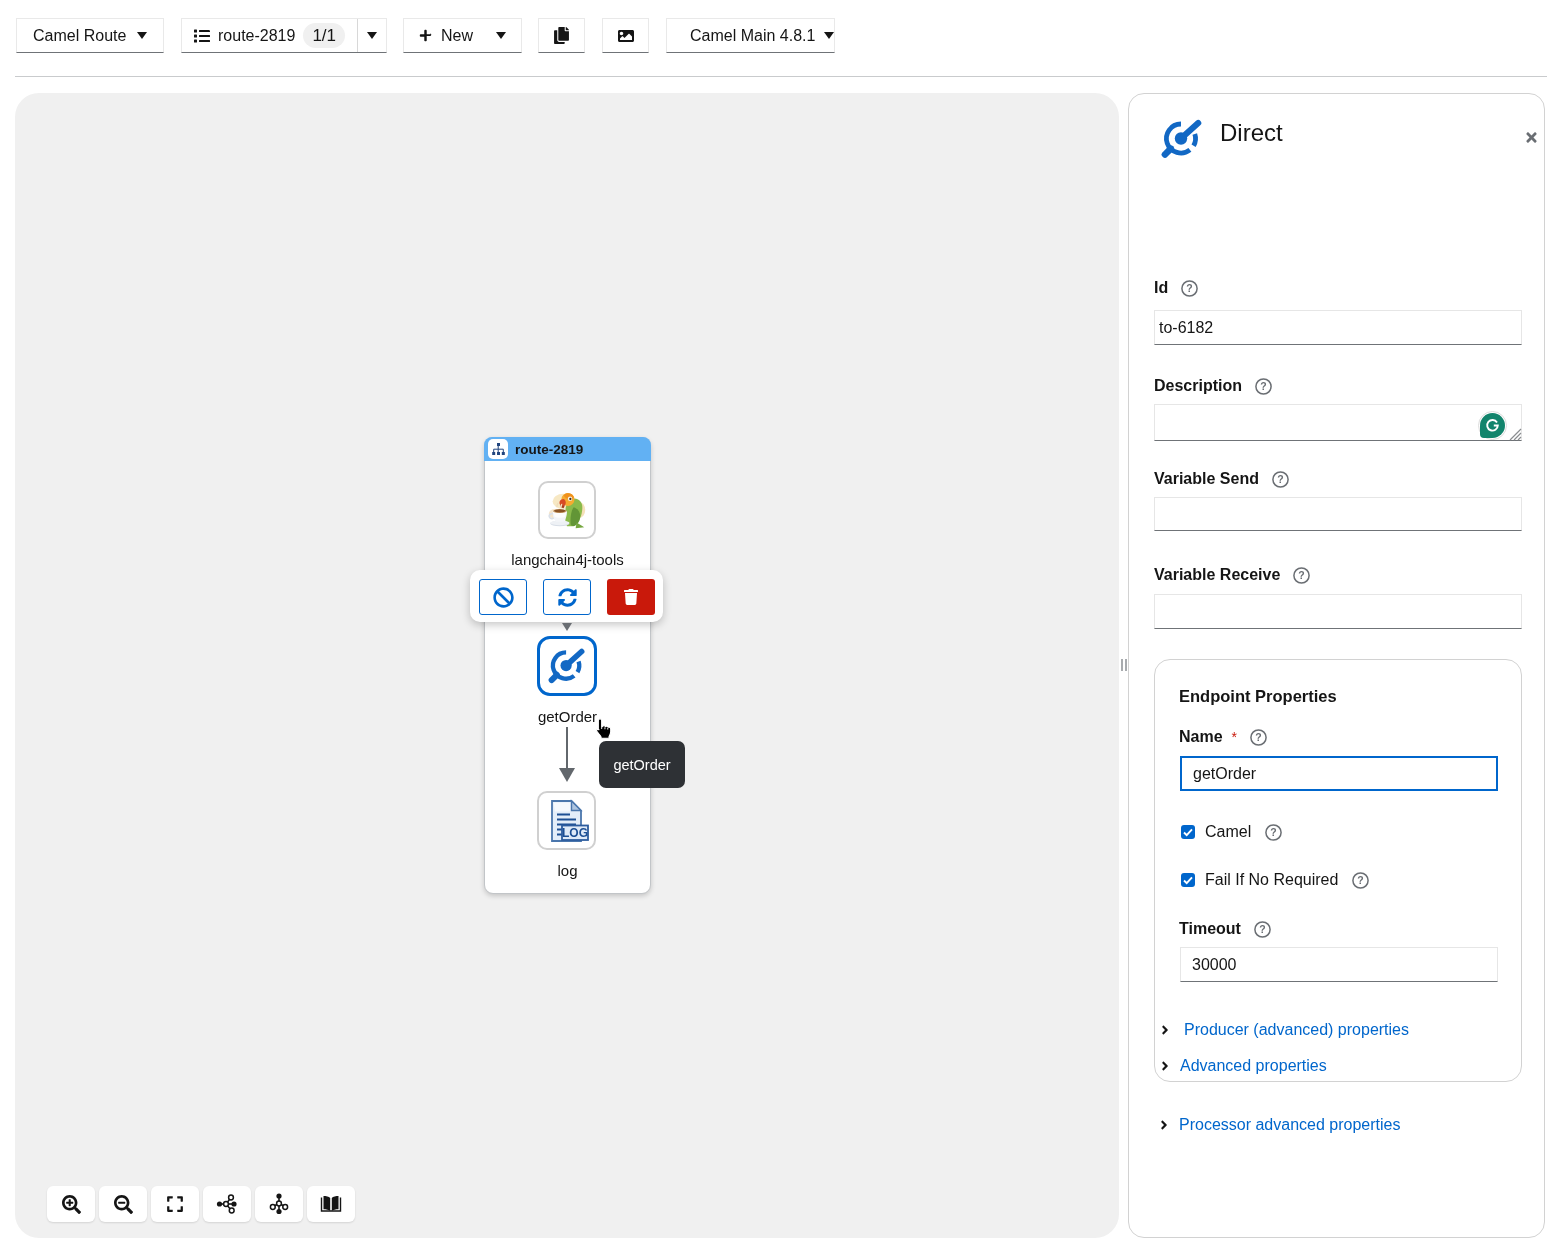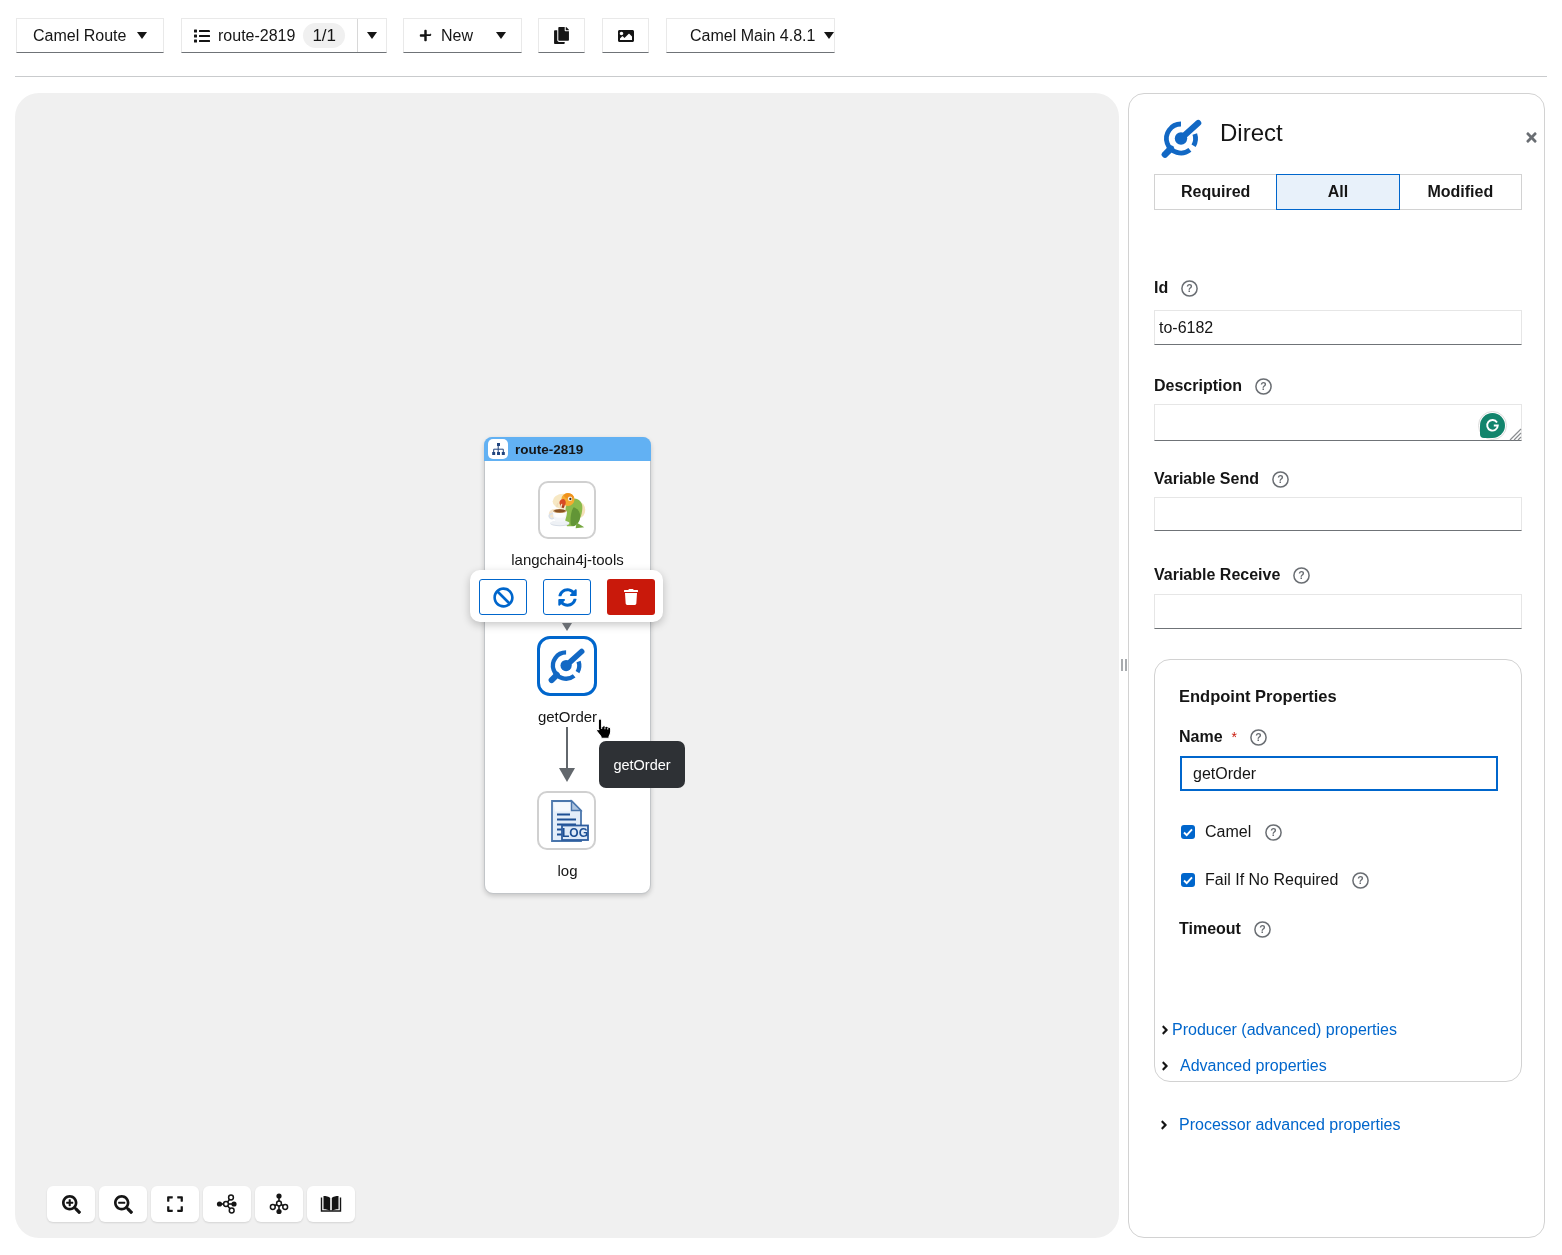--- a/index.html
+++ b/index.html
@@ -230,25 +230,20 @@
       <line x1="9.8" y1="30.7" x2="4" y2="36.5" stroke="#1268c4" stroke-width="6.6" stroke-linecap="round"></line>
     </svg>
   </div>
   <div class="abs" style="left:91px;top:25px;font-size:24px;color:#151515;">Direct</div>
   <div class="abs" style="left:396px;top:36px;">
     <svg width="13" height="15" viewBox="0 0 352 512" fill="#6a6e73">
         <path d="M242.72 256l100.07-100.07c12.28-12.28 12.28-32.19 0-44.48l-22.24-22.24c-12.28-12.28-32.19-12.28-44.48 0L176 189.28 75.93 89.21c-12.28-12.28-32.19-12.28-44.48 0L9.21 111.45c-12.28 12.28-12.28 32.19 0 44.48L109.28 256 9.21 356.07c-12.28 12.28-12.28 32.19 0 44.48l22.24 22.24c12.28 12.28 32.2 12.28 44.48 0L176 322.72l100.07 100.07c12.28 12.28 32.2 12.28 44.48 0l22.24-22.24c12.28-12.28 12.28-32.19 0-44.48L242.72 256z"></path>
       </svg>
   </div>
 
-  <div class="abs" style="left:25px;top:80px;width:368px;height:36px;display:flex;font-size:16px;font-weight:700;">
-    <div style="flex:1;border:1px solid #d2d2d2;border-right:none;display:flex;align-items:center;justify-content:center;">Required</div>
-    <div style="flex:1;border:1px solid #0066cc;background:#e8f1fa;display:flex;align-items:center;justify-content:center;">All</div>
-    <div style="flex:1;border:1px solid #d2d2d2;border-left:none;display:flex;align-items:center;justify-content:center;">Modified</div>
-  </div>
 
 
   <div class="lbl" style="top:185px;">Id
     <svg width="17" height="17" viewBox="0 0 17 17">
         <circle cx="8.5" cy="8.5" r="7.6" fill="none" stroke="#6a6e73" stroke-width="1.5"></circle>
         <text x="8.5" y="12.2" text-anchor="middle" font-size="10.5" font-weight="700" fill="#6a6e73">?</text>
       </svg>
   </div>
   <div class="inp" style="top:216px;">to-6182</div>
 
@@ -321,21 +316,22 @@
           <circle cx="8.5" cy="8.5" r="7.6" fill="none" stroke="#6a6e73" stroke-width="1.5"></circle>
           <text x="8.5" y="12.2" text-anchor="middle" font-size="10.5" font-weight="700" fill="#6a6e73">?</text>
         </svg>
     </div>
     <div class="ep-lbl abs" style="left:24px;top:260px;">Timeout
       <svg width="17" height="17" viewBox="0 0 17 17">
           <circle cx="8.5" cy="8.5" r="7.6" fill="none" stroke="#6a6e73" stroke-width="1.5"></circle>
           <text x="8.5" y="12.2" text-anchor="middle" font-size="10.5" font-weight="700" fill="#6a6e73">?</text>
         </svg>
     </div>
-    <div class="abs" style="left:6px;top:361px;display:flex;align-items:center;gap:3px;">
+    <div class="abs" style="left:25px;top:287px;width:318px;height:35px;border:1px solid #e6e6e6;border-bottom:1px solid #6f7377;display:flex;align-items:center;padding:0 11px;font-size:16px;">30000</div>
+    <div class="abs" style="left:6px;top:361px;display:flex;align-items:center;gap:15px;">
       <svg width="8" height="14" viewBox="0 0 256 512" fill="#151515">
           <path d="M224.3 273l-136 136c-9.4 9.4-24.6 9.4-33.9 0l-22.6-22.6c-9.4-9.4-9.4-24.6 0-33.9l96.4-96.4-96.4-96.4c-9.4-9.4-9.4-24.6 0-33.9L54.3 103c9.4-9.4 24.6-9.4 33.9 0l136 136c9.5 9.4 9.5 24.6.1 34z"></path>
         </svg>
       <span class="link">Producer (advanced) properties</span>
     </div>
     <div class="abs" style="left:6px;top:397px;display:flex;align-items:center;gap:11px;">
       <svg width="8" height="14" viewBox="0 0 256 512" fill="#151515">
           <path d="M224.3 273l-136 136c-9.4 9.4-24.6 9.4-33.9 0l-22.6-22.6c-9.4-9.4-9.4-24.6 0-33.9l96.4-96.4-96.4-96.4c-9.4-9.4-9.4-24.6 0-33.9L54.3 103c9.4-9.4 24.6-9.4 33.9 0l136 136c9.5 9.4 9.5 24.6.1 34z"></path>
         </svg>
       <span class="link">Advanced properties</span>

